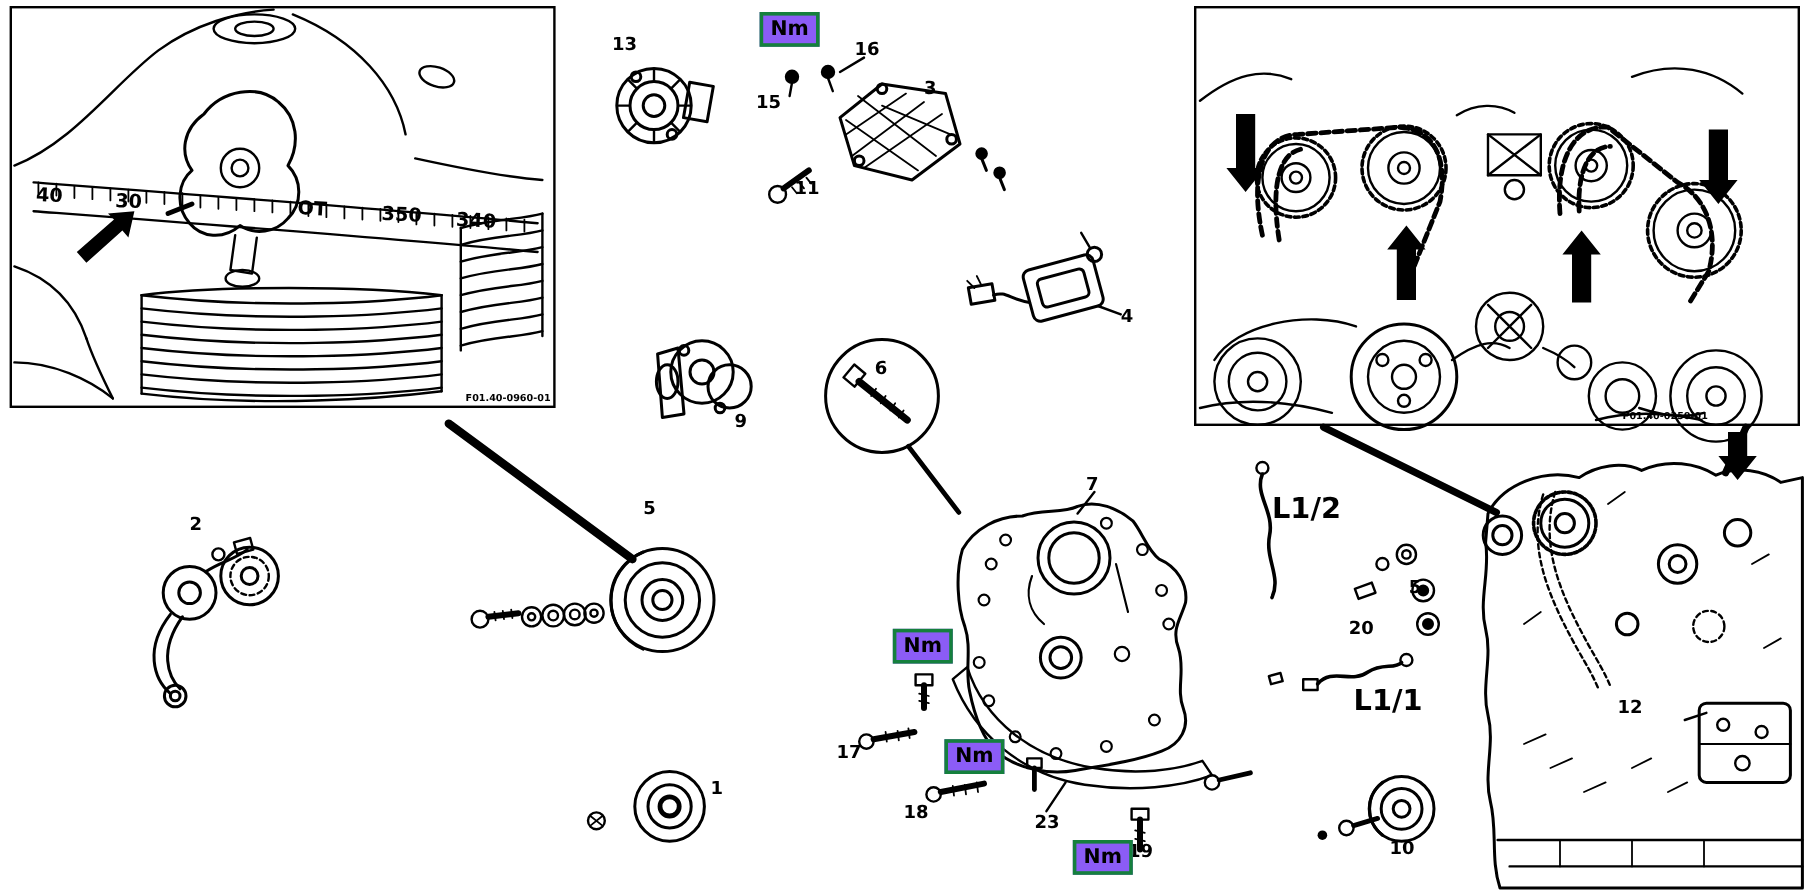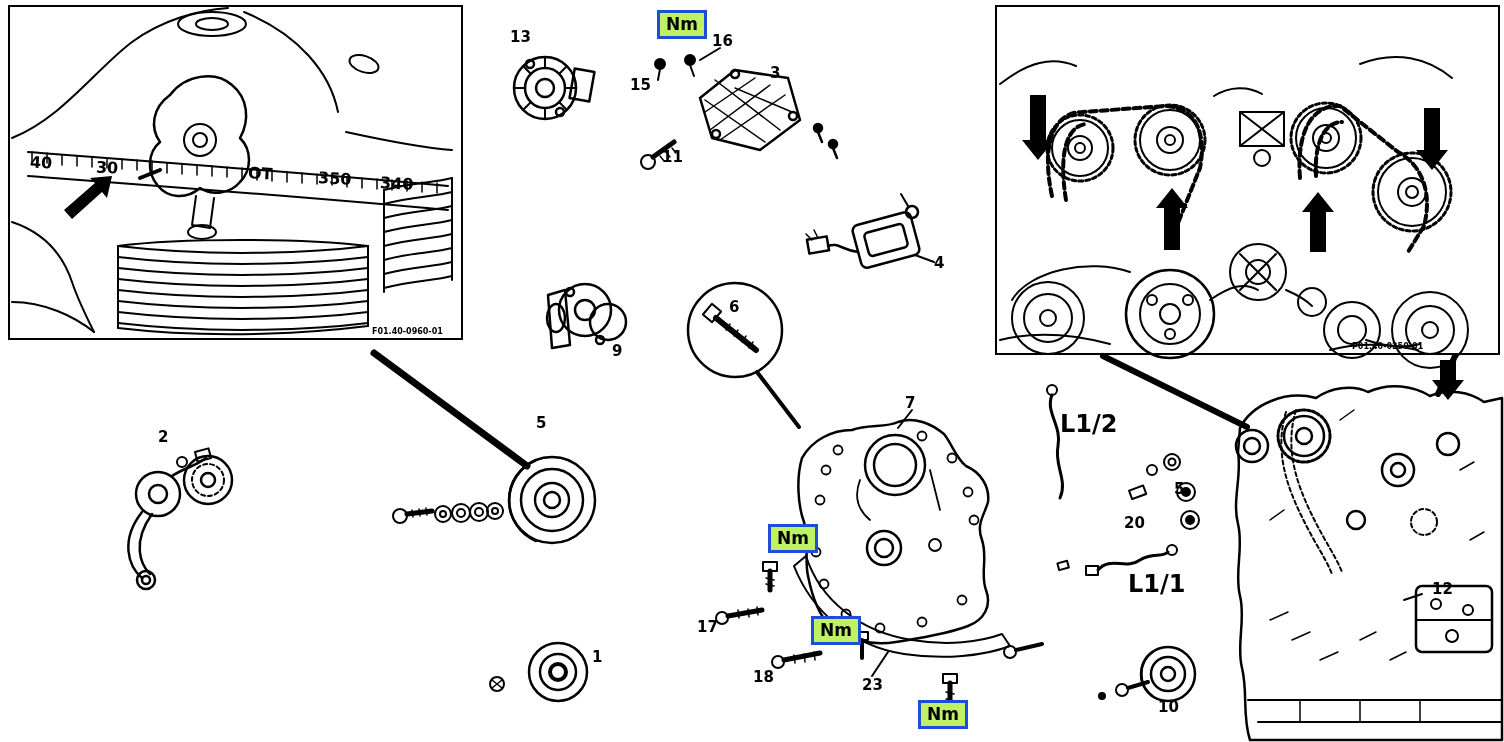--- a/index.html
+++ b/index.html
@@ -5,22 +5,22 @@
   html,body{margin:0;padding:0;background:#fff;}
   .stage{
     position:relative;width:1504px;height:742px;background:#fff;
     font-family:"DejaVu Sans", sans-serif;overflow:hidden;color:#000;
   }
   .inset{position:absolute;border:2px solid #000;background:#fff;box-sizing:border-box;}
   svg.art{position:absolute;left:0;top:0;width:1504px;height:742px;}
   .callout{position:absolute;font-weight:bold;font-size:15px;line-height:1;}
   .wire-label{position:absolute;font-weight:bold;font-size:24px;line-height:1;}
   .nm{
-    position:absolute;border:3px solid #1d4ed8;background:#bef264;font-weight:bold;
-    font-size:17px;line-height:1;padding:3px 6px;margin-left:24px;
+    position:absolute;border:3px solid #15803d;background:#8b5cf6;font-weight:bold;
+    font-size:17px;line-height:1;padding:3px 6px;
   }
   .scale-num{position:absolute;font-weight:bold;font-size:16px;line-height:1;transform:rotate(3deg);}
   .caption{position:absolute;font-size:8px;font-weight:bold;line-height:1;}
 </style>
 </head>
 <body>
 
 <div class="stage">
 
   <div class="inset" style="left:8px;top:5px;width:455px;height:335px;"></div>
@@ -384,32 +384,32 @@
   <div class="callout" style="left:536px;top:416px;">5</div>
   <div class="callout" style="left:158px;top:430px;">2</div>
   <div class="callout" style="left:592px;top:650px;">1</div>
   <div class="callout" style="left:697px;top:620px;">17</div>
   <div class="callout" style="left:753px;top:670px;">18</div>
   <div class="callout" style="left:862px;top:678px;text-align:center;">23</div>
   <div class="callout" style="left:940px;top:702px;">19</div>
   <div class="callout" style="left:1124px;top:504px;margin-top:12px;">20</div>
   <div class="callout" style="left:1174px;top:482px;">5</div>
   <div class="callout" style="left:1158px;top:700px;">10</div>
-  <div class="callout" style="left:1432px;top:582px;">12</div>
+  <div class="callout" style="left:1348px;top:582px;">12</div>
 
   <div class="wire-label" style="left:1060px;top:412px;">L1/2</div>
   <div class="wire-label" style="left:1104px;top:572px;margin-left:24px;">L1/1</div>
 
   <div class="nm" style="left:633px;top:10px;">Nm</div>
   <div class="nm" style="left:744px;top:524px;">Nm</div>
   <div class="nm" style="left:787px;top:616px;">Nm</div>
   <div class="nm" style="left:894px;top:700px;">Nm</div>
 
   <div class="scale-num" style="left:30px;top:155px;">40</div>
   <div class="scale-num" style="left:96px;top:160px;">30</div>
   <div class="scale-num" style="left:248px;top:166px;">OT</div>
   <div class="scale-num" style="left:318px;top:171px;">350</div>
   <div class="scale-num" style="left:380px;top:176px;">340</div>
 
-  <div class="caption" style="left:372px;top:328px;">F01.40-0960-01</div>
+  <div class="caption" style="left:388px;top:328px;">F01.40-0960-01</div>
   <div class="caption" style="left:1352px;top:343px;">P01.40-0250-01</div>
 
 </div>
 
 </body></html>

